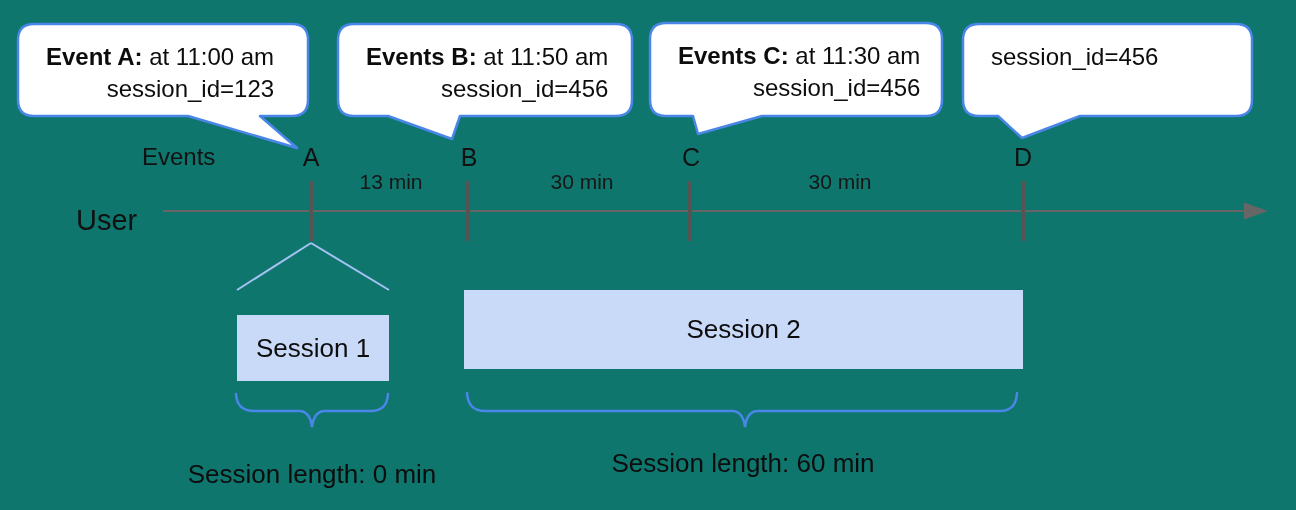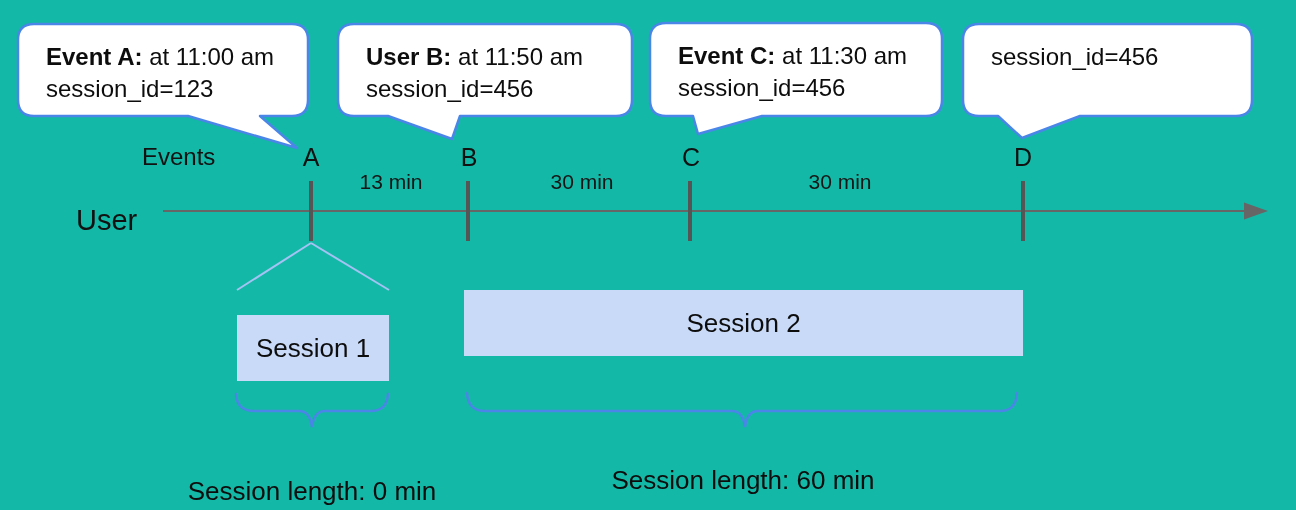--- a/index.html
+++ b/index.html
@@ -1,32 +1,32 @@
 <!DOCTYPE html>
 <html><head>
 <meta charset="utf-8">
 <style>
   html,body{margin:0;padding:0;background:#ffffff;}
   .canvas{
-    position:relative;width:1296px;height:510px;background:#14b8a6;overflow:hidden;
-    font-family:"Liberation Sans","DejaVu Sans",sans-serif;color:#111111;
+    position:relative;width:1296px;height:510px;background:#0f766e;overflow:hidden;
+    font-family:"Liberation Sans","DejaVu Sans",sans-serif;color:#111111;text-align:right;
   }
   .shapes{position:absolute;left:0;top:0;width:1296px;height:510px;}
   .abs{position:absolute;white-space:nowrap;}
   .bubble-text{font-size:24px;line-height:32px;color:#0d0d0d;}
   .bubble-text .bold{font-weight:bold;}
   .axis-label{font-size:24px;}
   .event-letter{font-size:25px;transform:translateX(-50%);}
   .user-label{font-size:29px;}
   .interval-label{font-size:21px;transform:translateX(-50%);color:#161616;}
   .session-box{
     position:absolute;background:#c9daf8;display:flex;align-items:center;justify-content:center;
     font-size:26px;color:#0d0d0d;
   }
-  .brace-label{font-size:26px;transform:translateX(-50%);color:#0d0d0d;margin-top:17px;}
+  .brace-label{font-size:26px;transform:translateX(-50%);color:#0d0d0d;}
 </style>
 </head>
 <body>
 
 <div class="canvas">
 
   <svg class="shapes" viewBox="0 0 1296 510">
 
     <line x1="163" y1="211" x2="1254" y2="211" stroke="#666666" stroke-width="2"></line>
     <polygon points="1244,202.5 1268,211 1244,219.5" fill="#666666"></polygon>
@@ -46,26 +46,26 @@
     <path fill="none" stroke="#4a86e8" stroke-width="2.5" stroke-linecap="round" d="M 236 394 Q 237 411 254 411 L 299 411 Q 310 411 312 427 Q 314 411 325 411 L 371 411 Q 387 411 388 394"></path>
     <path fill="none" stroke="#4a86e8" stroke-width="2.5" stroke-linecap="round" d="M 467 393 Q 468 411 485 411 L 732 411 Q 743 411 745 427 Q 747 411 758 411 L 1000 411 Q 1016 411 1017 393"></path>
   </svg>
 
   <div class="abs bubble-text" style="left:46px;top:41px;">
     <div><span class="bold">Event A:</span><span> at 11:00 am</span></div>
     <div>session_id=123</div>
   </div>
 
   <div class="abs bubble-text" style="left:366px;top:41px;">
-    <div><span class="bold">User B:</span><span> at 11:50 am</span></div>
+    <div><span class="bold">Events B:</span><span> at 11:50 am</span></div>
     <div>session_id=456</div>
   </div>
 
   <div class="abs bubble-text" style="left:678px;top:40px;">
-    <div><span class="bold">Event C:</span><span> at 11:30 am</span></div>
+    <div><span class="bold">Events C:</span><span> at 11:30 am</span></div>
     <div>session_id=456</div>
   </div>
 
   <div class="abs bubble-text" style="left:991px;top:41px;">
     <div>session_id=456</div>
   </div>
 
   <div class="abs axis-label" style="left:142px;top:143px;">Events</div>
   <div class="abs event-letter" style="left:311px;top:143px;">A</div>
   <div class="abs event-letter" style="left:469px;top:143px;">B</div>
@@ -74,20 +74,20 @@
 
   <div class="abs user-label" style="left:76px;top:196px;margin-top:8px;">User</div>
 
   <div class="abs interval-label" style="left:391px;top:170px;">13 min</div>
   <div class="abs interval-label" style="left:582px;top:170px;">30 min</div>
   <div class="abs interval-label" style="left:840px;top:170px;">30 min</div>
 
   <div class="session-box" style="left:237px;top:290px;width:152px;height:66px;margin-top:25px;">
     <span>Session 1</span>
   </div>
-  <div class="session-box" style="left:464px;top:290px;width:559px;height:66px;">
+  <div class="session-box" style="left:464px;top:290px;width:559px;height:79px;">
     <span>Session 2</span>
   </div>
 
   <div class="abs brace-label" style="left:312px;top:459px;">Session length: 0 min</div>
   <div class="abs brace-label" style="left:743px;top:448px;">Session length: 60 min</div>
 
 </div>
 
 </body></html>

